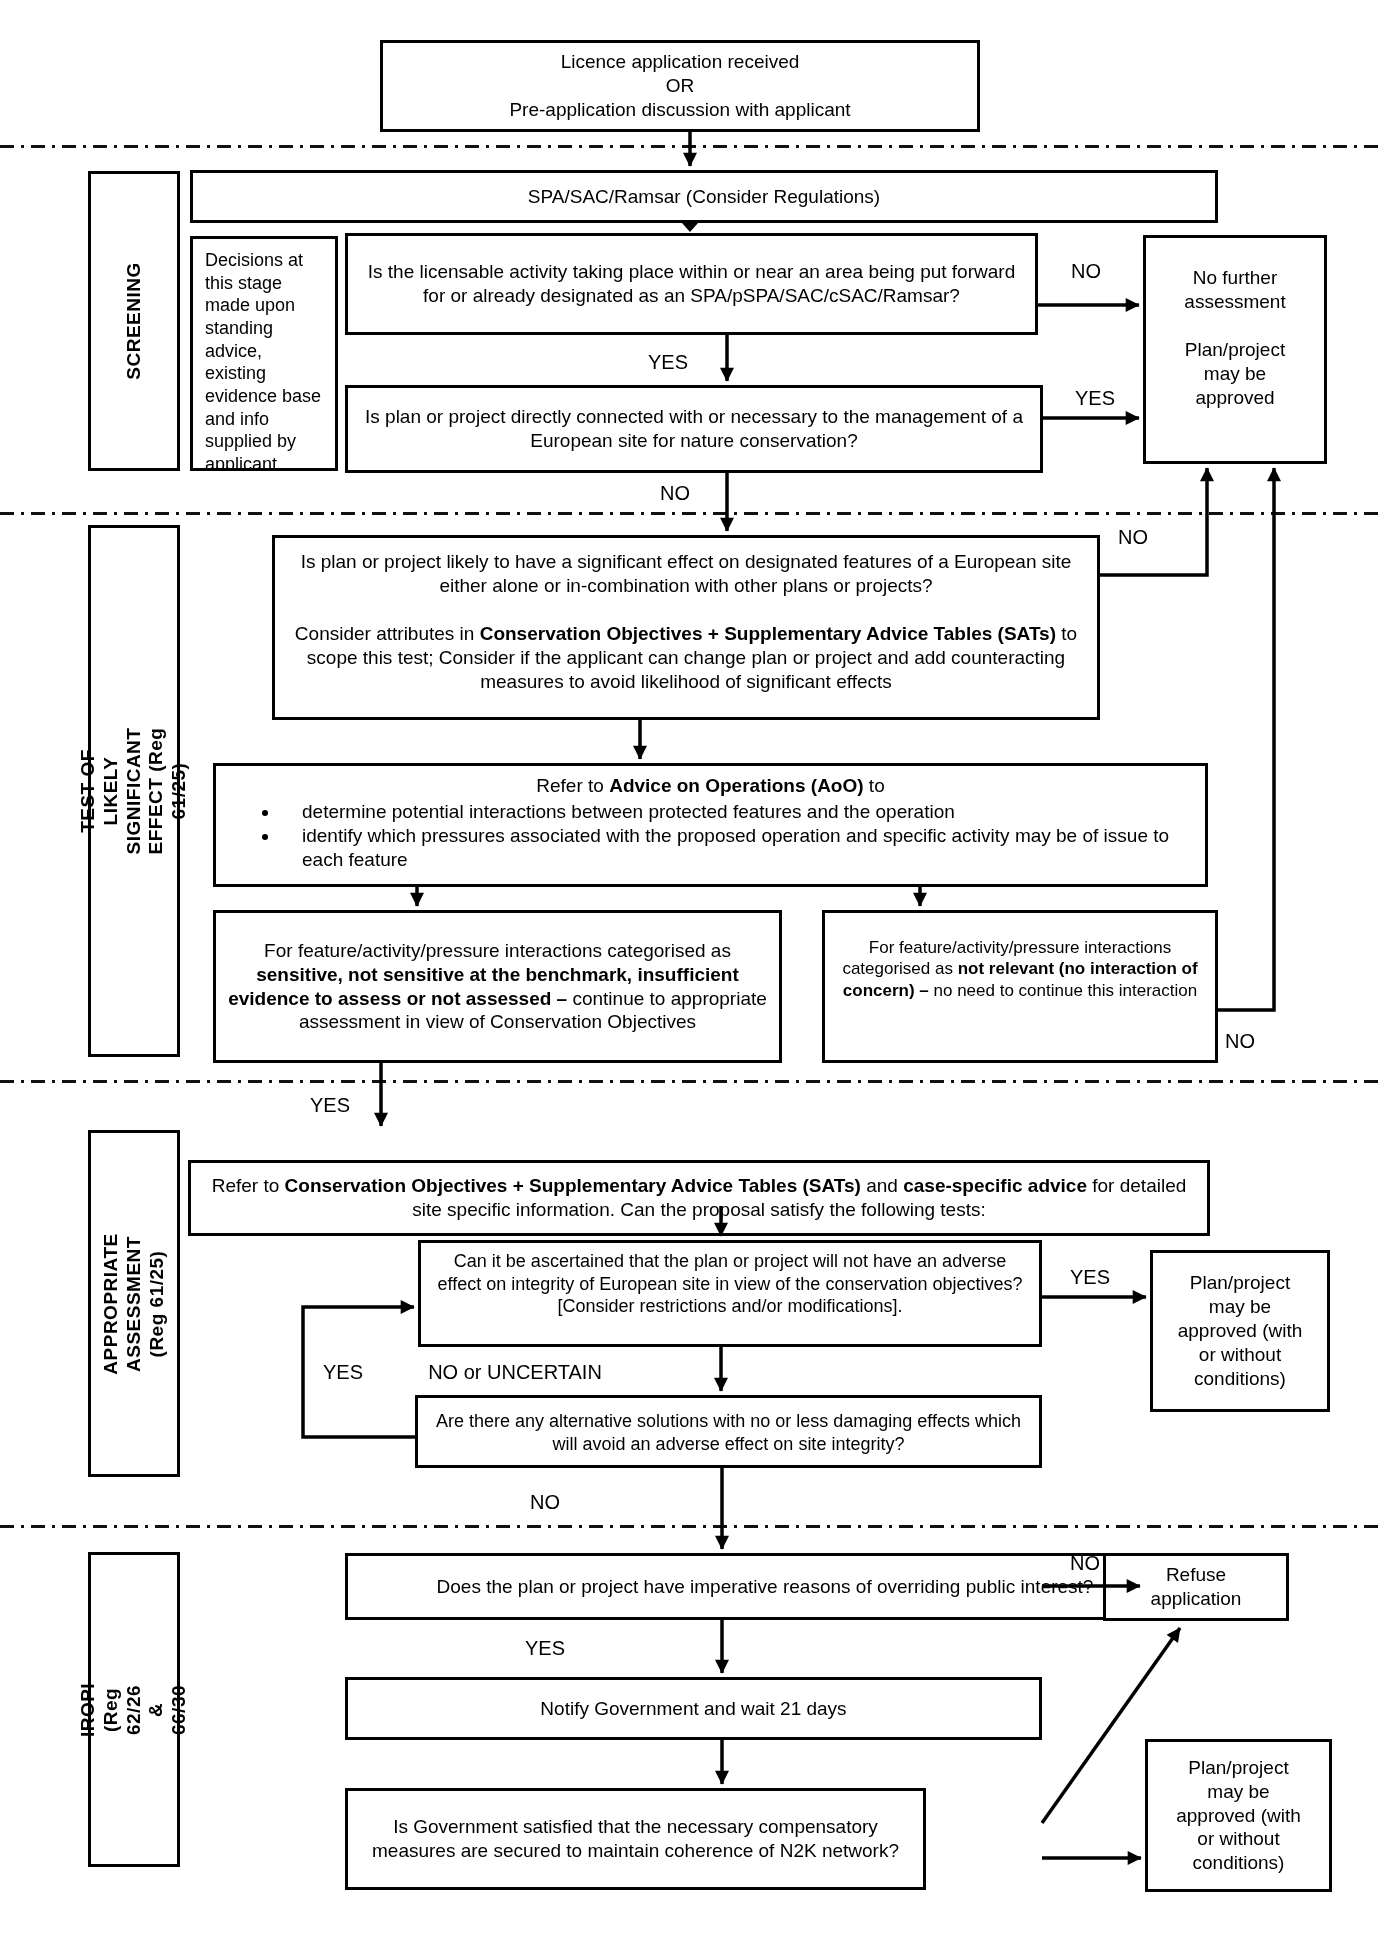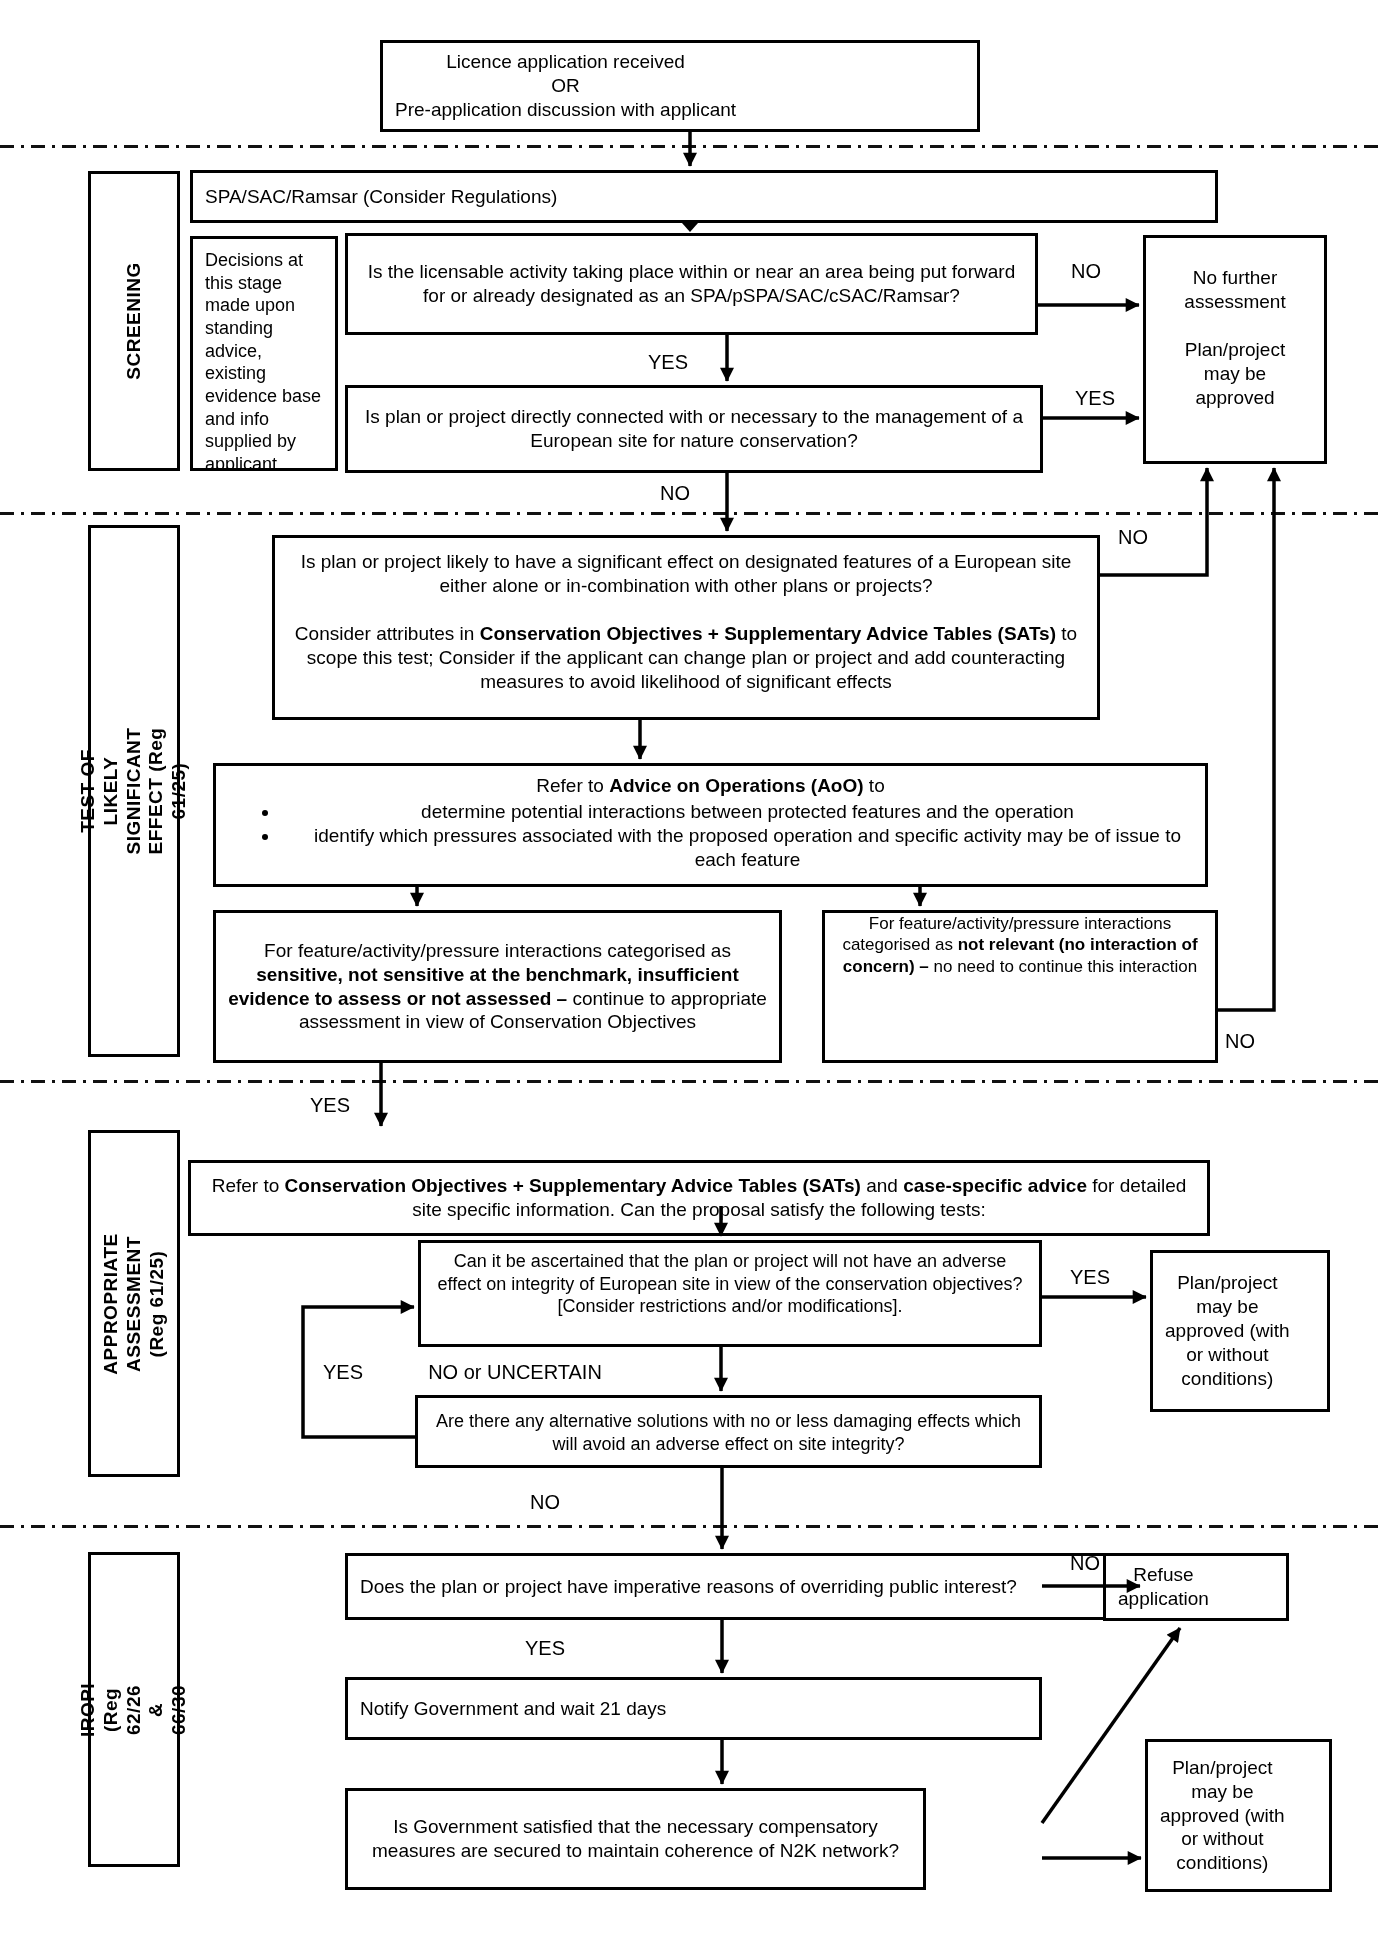--- a/index.html
+++ b/index.html
@@ -15,21 +15,21 @@
     position: absolute;
     box-sizing: border-box;
     border: 3px solid #000000;
     background: #ffffff;
     font-size: 19px;
     line-height: 1.26;
     text-align: center;
     padding: 4px 12px;
     overflow: hidden;
   }
-  .center { display: flex; align-items: center; }
+  .center { display: flex; align-items: center; justify-content: center; }
   .pre { white-space: pre-line; }
   .leftalign { text-align: left; }
   .toppad { }
   .lbl {
     position: absolute;
     transform: translate(-50%, -50%);
     font-size: 20px;
     white-space: nowrap;
   }
   .slabel {
@@ -64,25 +64,25 @@
     left: 0; top: 0;
     pointer-events: none;
   }
   .connectors line, .connectors polyline {
     stroke: #000000;
     stroke-width: 3.5;
     fill: none;
   }
   .connectors polygon { fill: #000000; }
   .aoo-head { text-align: center; margin-top: 4px; }
-  .aoo-box ul { margin: 2px 0 0 52px; padding: 0; text-align: center; }
+  .aoo-box ul { margin: 2px 0 0 52px; padding: 0; text-align: left; }
   .aoo-box li { padding-left: 22px; margin: 0; }
   .qaa { font-size: 18px; padding-top: 7px; }
   .smalltext { font-size: 18px; }
-  .rightint { font-size: 17px; padding-top: 0; }
+  .rightint { font-size: 17px; padding-top: 24px; }
 </style>
 </head>
 <body>
 
 <div id="diagram">
 
   <div class="divider" style="top:145px"></div>
   <div class="divider" style="top:512px"></div>
   <div class="divider" style="top:1080px"></div>
   <div class="divider" style="top:1525px"></div>

